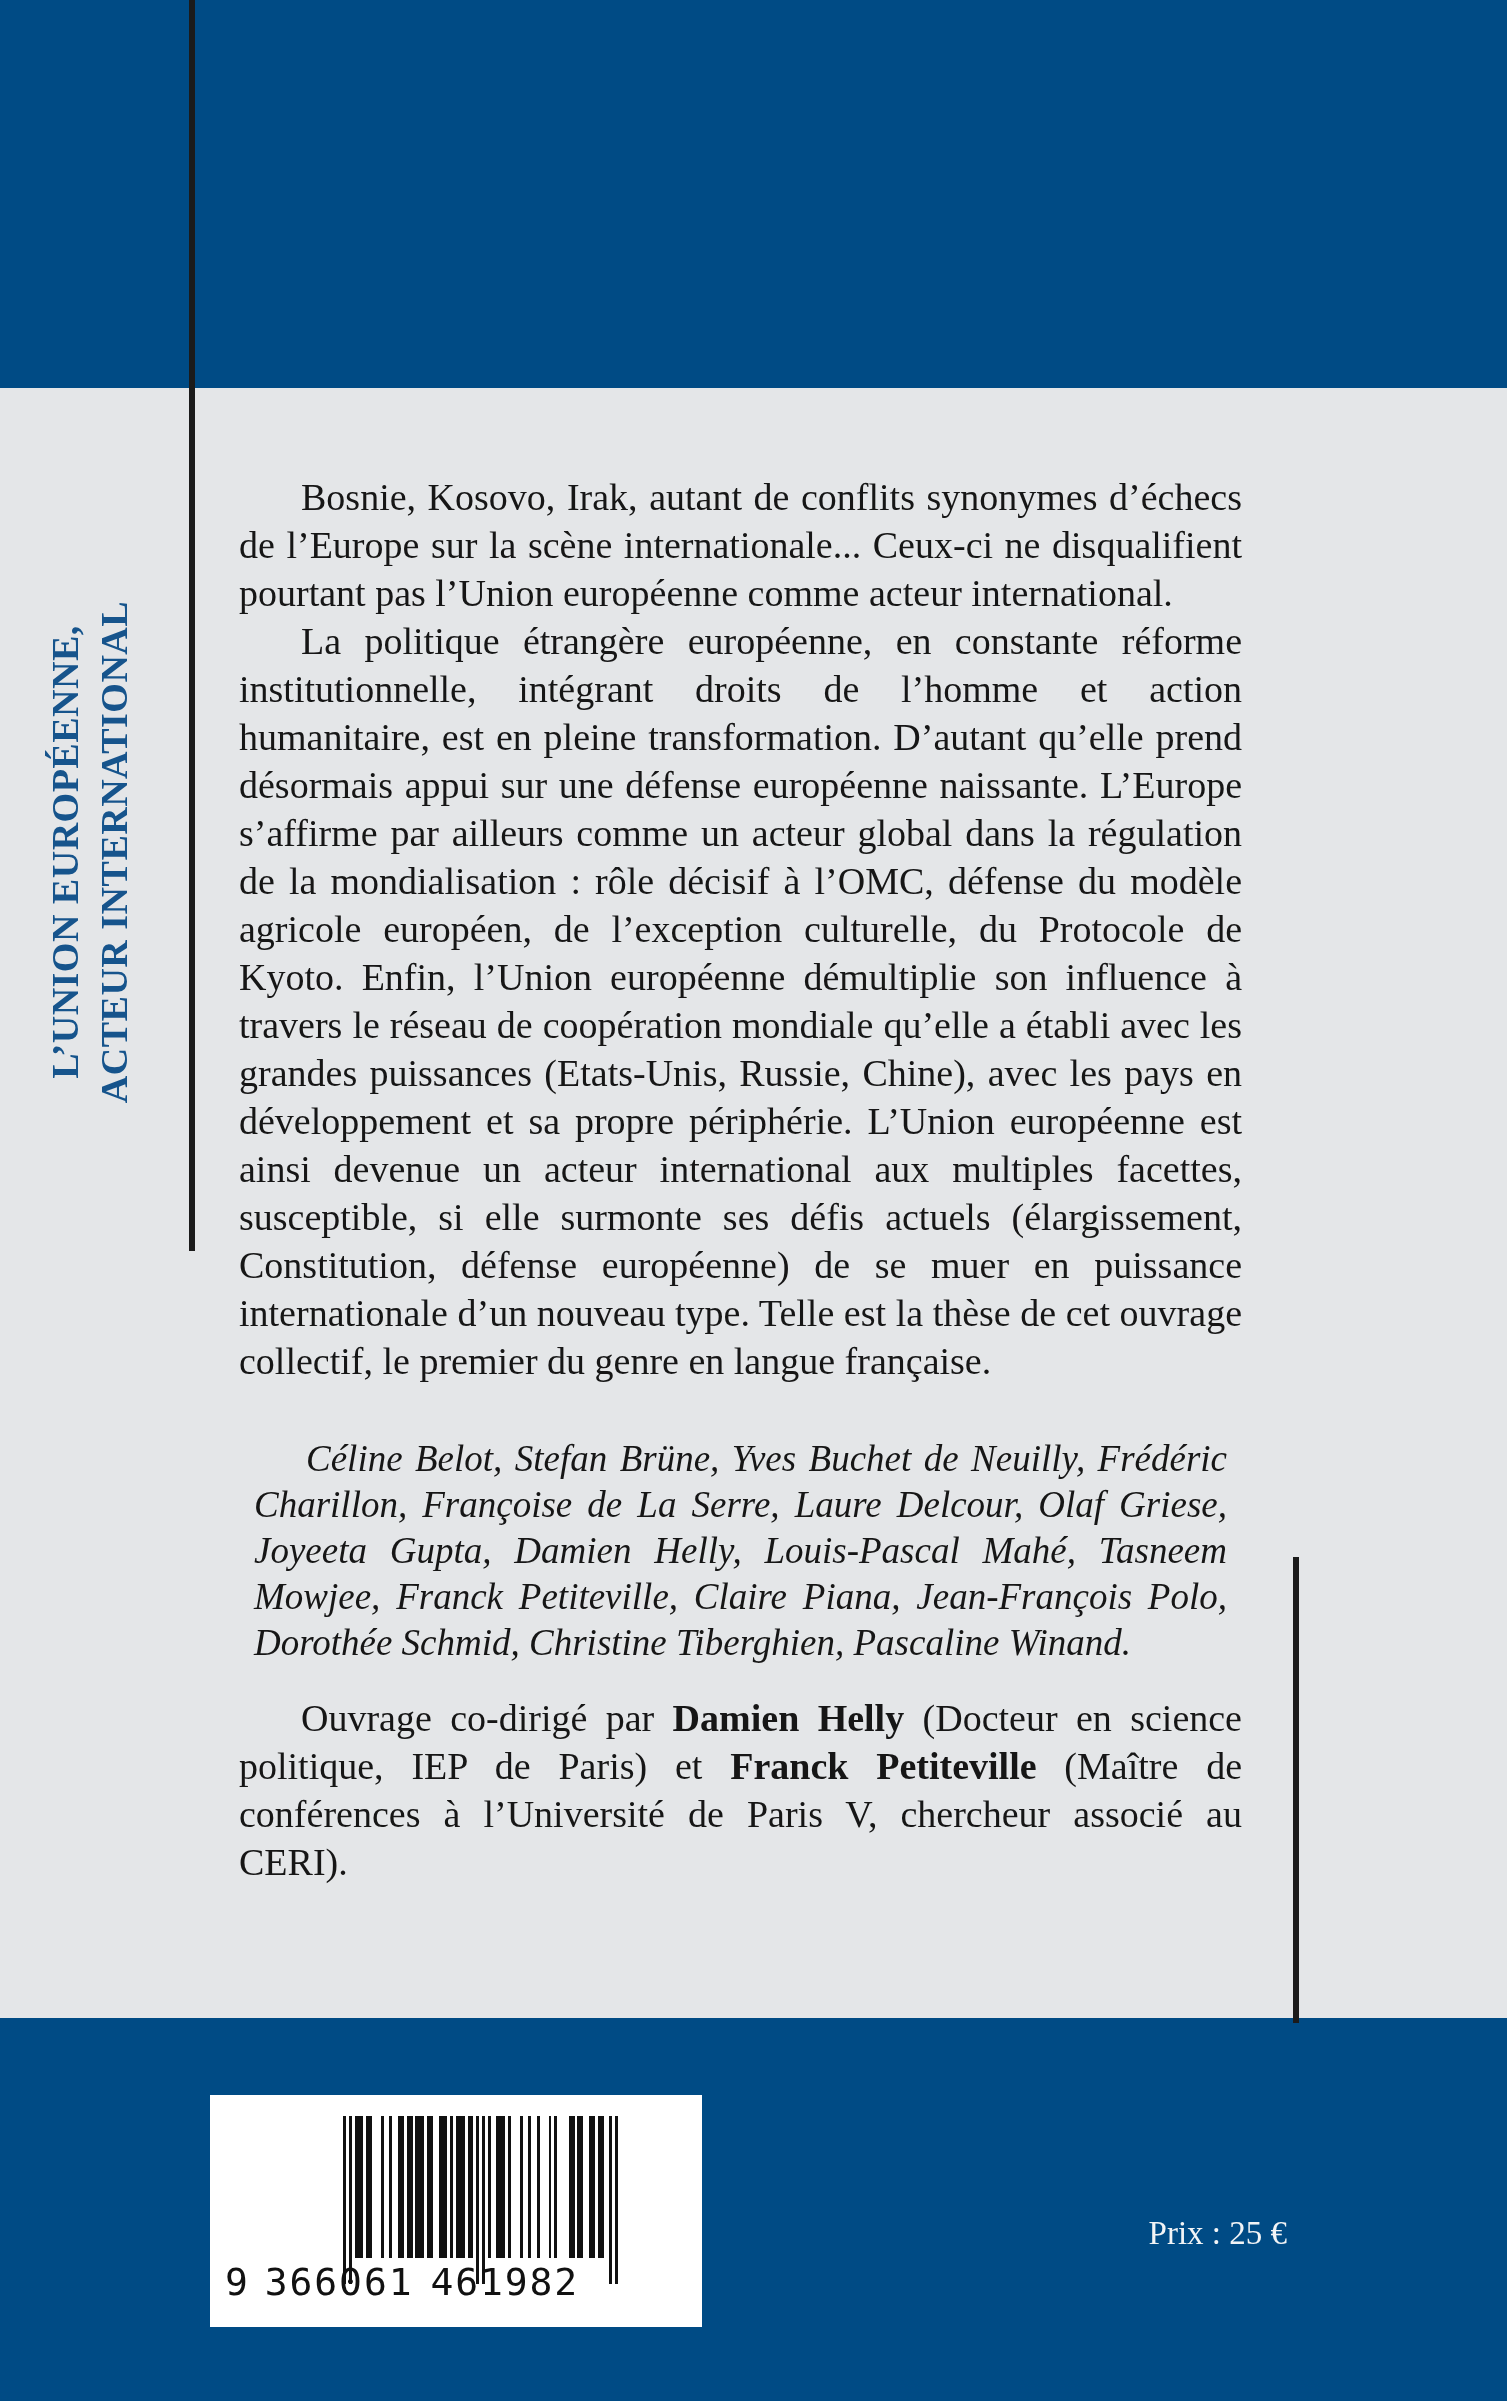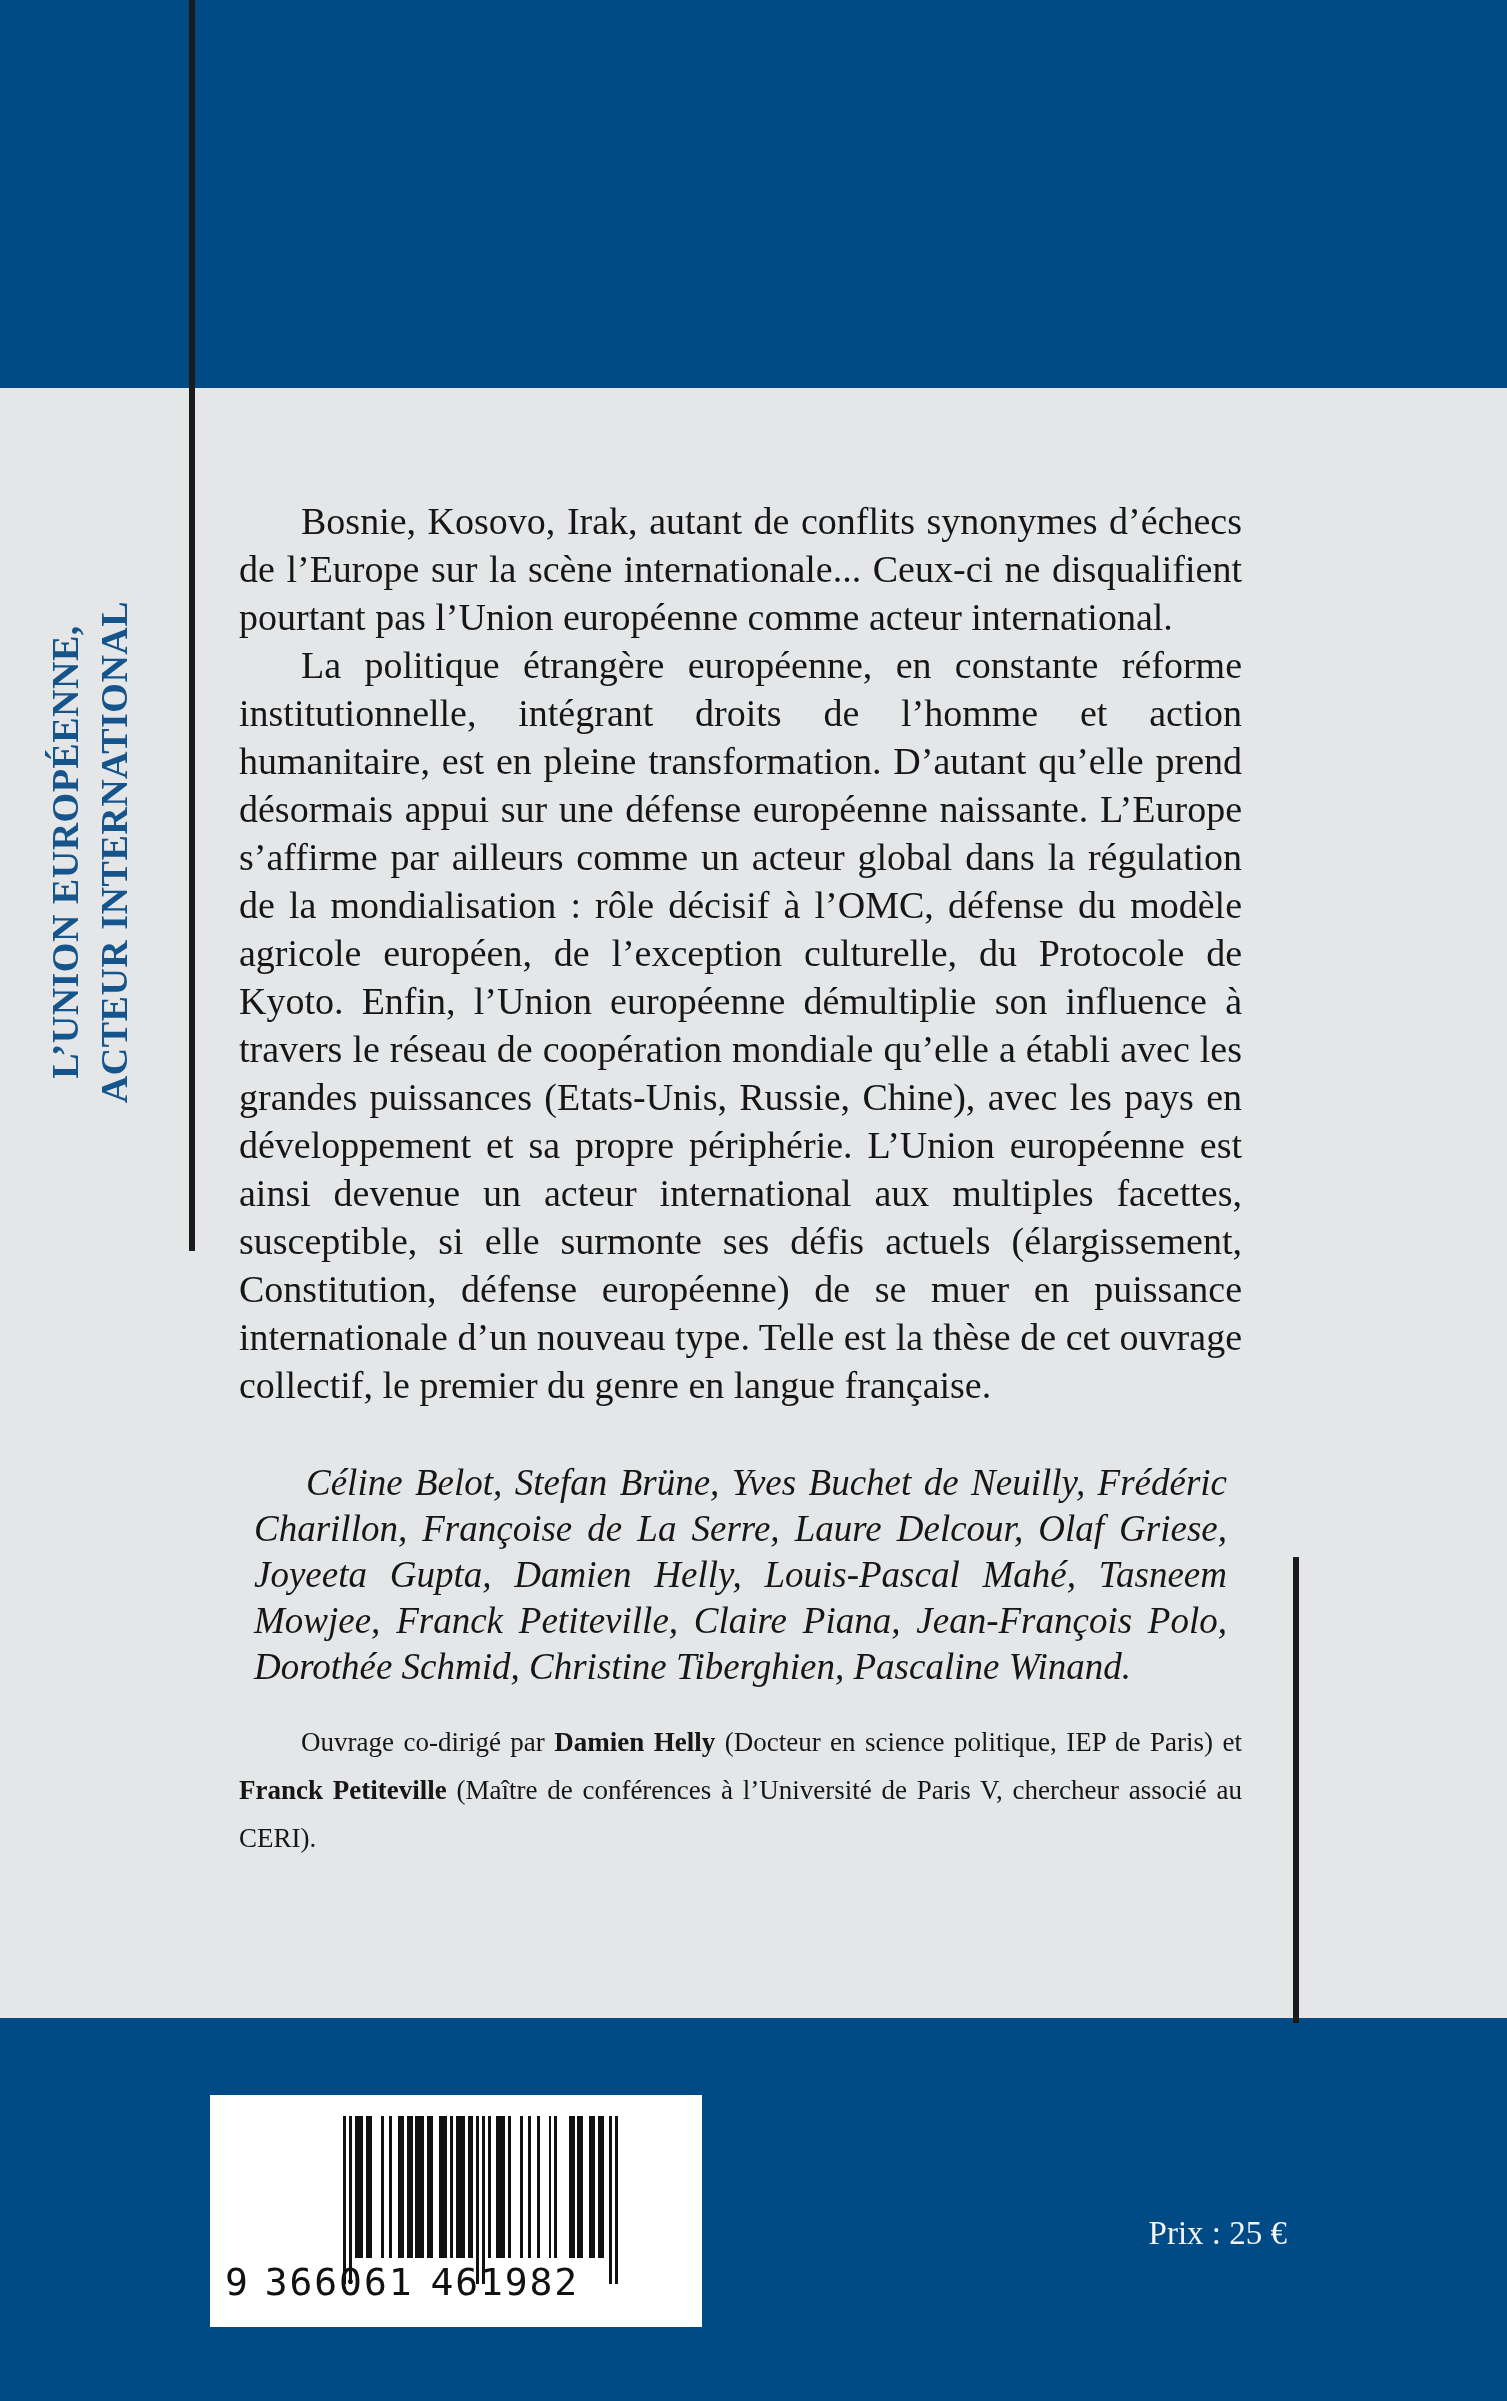--- a/index.html
+++ b/index.html
@@ -69,21 +69,21 @@
     font-size: 38px;
     letter-spacing: 0.5px;
     line-height: 1.28;
     font-family: "Liberation Serif", "DejaVu Serif", serif;
   }
 
   
   .body-col {
     position: absolute;
     left: 239px;
-    top: 497px;
+    top: 473px;
     width: 1003px;
   }
   p.para {
     margin: 0;
     color: #161616;
     font-size: 38px;
     line-height: 48px;
     text-align: justify;
     text-indent: 62px;
     hyphens: manual;
@@ -110,21 +110,21 @@
     font-size: 37px;
     line-height: 46px;
     font-style: italic;
     color: #161616;
     text-align: justify;
     text-indent: 52px;
     font-family: "Liberation Serif", "DejaVu Serif", serif;
   }
   .editors {
     margin: 28px 0 0 0;
-    font-size: 27px;
+    font-size: 38px;
     line-height: 48px;
     color: #161616;
     text-align: justify;
     text-indent: 62px;
     font-family: "Liberation Serif", "DejaVu Serif", serif;
   }
   .editors b { font-weight: bold; }
 
   
   .barcode-box {

